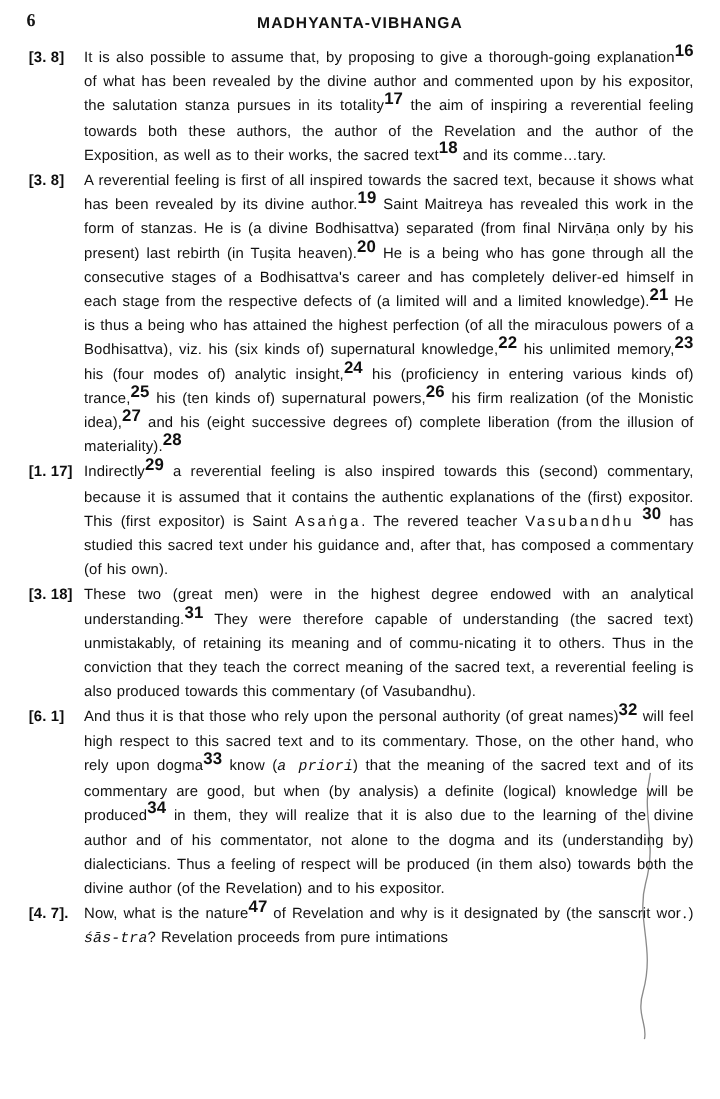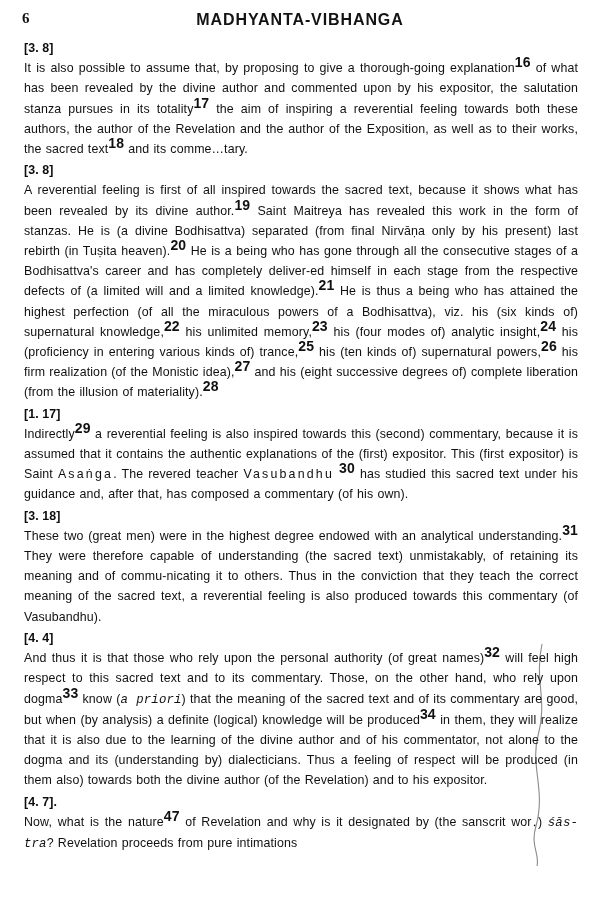--- a/index.html
+++ b/index.html
@@ -35,34 +35,33 @@
     font-weight: 700;
     color: #141414;
   }
   .running-title {
     position: absolute;
     left: 0;
     right: 0;
     top: 1px;
     text-align: center;
     font-family: "Liberation Sans", sans-serif;
-    font-size: 16px;
+    font-size: 13px;
     font-weight: 700;
     letter-spacing: 0.9px;
     color: #131313;
   }
   .body-col {
     padding-left: 6px;
     padding-right: 4px;
   }
   .para {
     display: flex;
     align-items: flex-start;
     margin-bottom: 1px;
-    flex-direction: column;
   }
   .para-num {
     flex: 0 0 auto;
     width: 46px;
     font-family: "Liberation Sans", sans-serif;
     font-size: 12.4px;
     font-weight: 700;
     letter-spacing: 0.1px;
     line-height: 20.2px;
     color: #0d0d0d;
@@ -122,21 +121,21 @@
       <div class="para-num">[1. 17]</div>
       <div class="para-text">Indirectly<sup>29</sup> a reverential  feeling is also  inspired  towards this (second) commentary, because it is assumed that it contains the authentic  explanations of the (first)  expositor. This (first expositor) is Saint <span class="spaced">Asaṅga</span>.  The revered  teacher <span class="spaced">Vasubandhu</span> <sup>30</sup> has studied this sacred text under his guidance and, after that, has composed a commentary (of his own).</div>
     </div>
 
     <div class="para">
       <div class="para-num">[3. 18]</div>
       <div class="para-text">These two (great men) were in the highest degree endowed with an analytical understanding.<sup>31</sup> They were therefore capable of understanding (the sacred text) unmistakably, of retaining its meaning and of commu-nicating it to others. Thus in the conviction that they teach the correct meaning of the sacred text, a reverential feeling is also produced towards this commentary (of Vasubandhu).</div>
     </div>
 
     <div class="para">
-      <div class="para-num">[4. 4]</div>
+      <div class="para-num">[6. 1]</div>
       <div class="para-text">And  thus it is that  those who rely upon  the  personal  authority  (of great  names)<sup>32</sup> will  feel high  respect  to this sacred  text  and  to its commentary.  Those, on the other hand, who rely upon dogma<sup>33</sup> know (<i>a priori</i>) that  the meaning  of the sacred  text  and  of its commentary are good, but when (by analysis) a definite (logical) knowledge will be produced<sup>34</sup> in them, they will realize that it is also due to the learning of the divine author and of his commentator, not alone to the dogma and its (understanding by) dialecticians.  Thus a feeling of respect will be produced (in them also) towards both the divine author (of the Revelation) and to his expositor.</div>
     </div>
 
     <div class="para">
       <div class="para-num">[4. 7].</div>
       <div class="para-text">Now, what is the nature<sup>47</sup> of Revelation and why is it designated by (the sanscrit wor․) <i>śās-tra</i>?  Revelation  proceeds from pure intimations</div>
     </div>
 
   </div>
 

